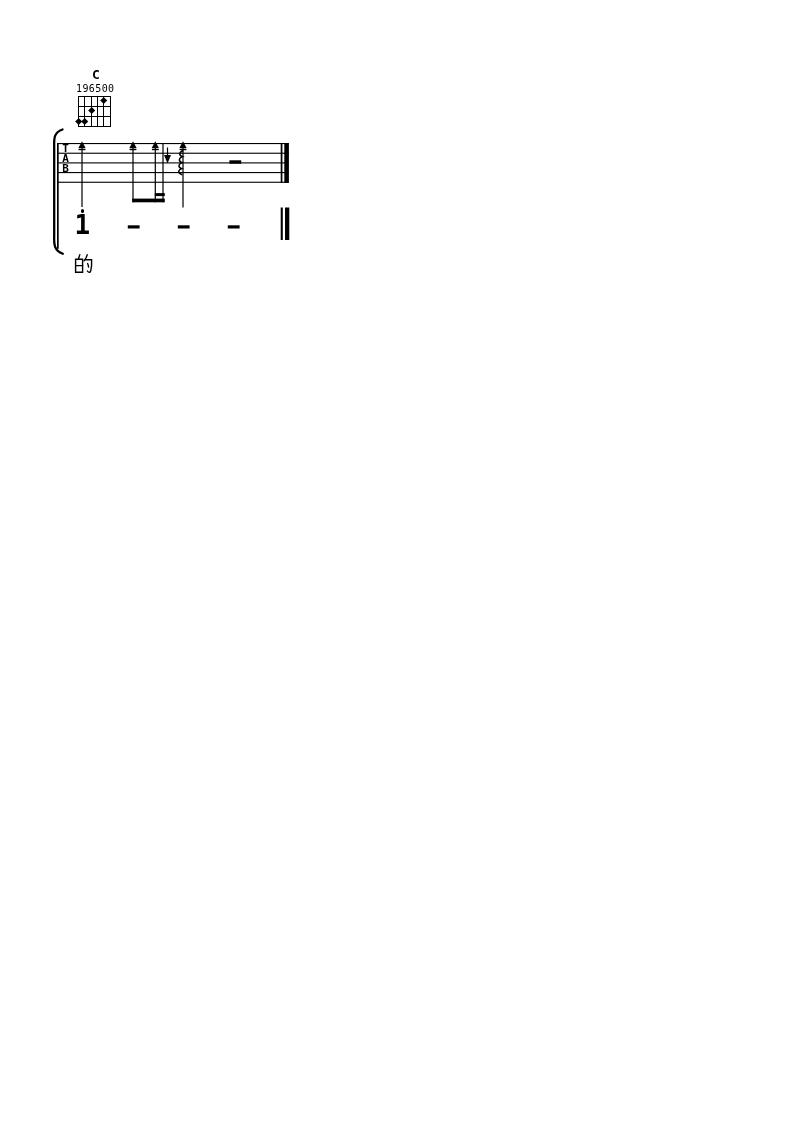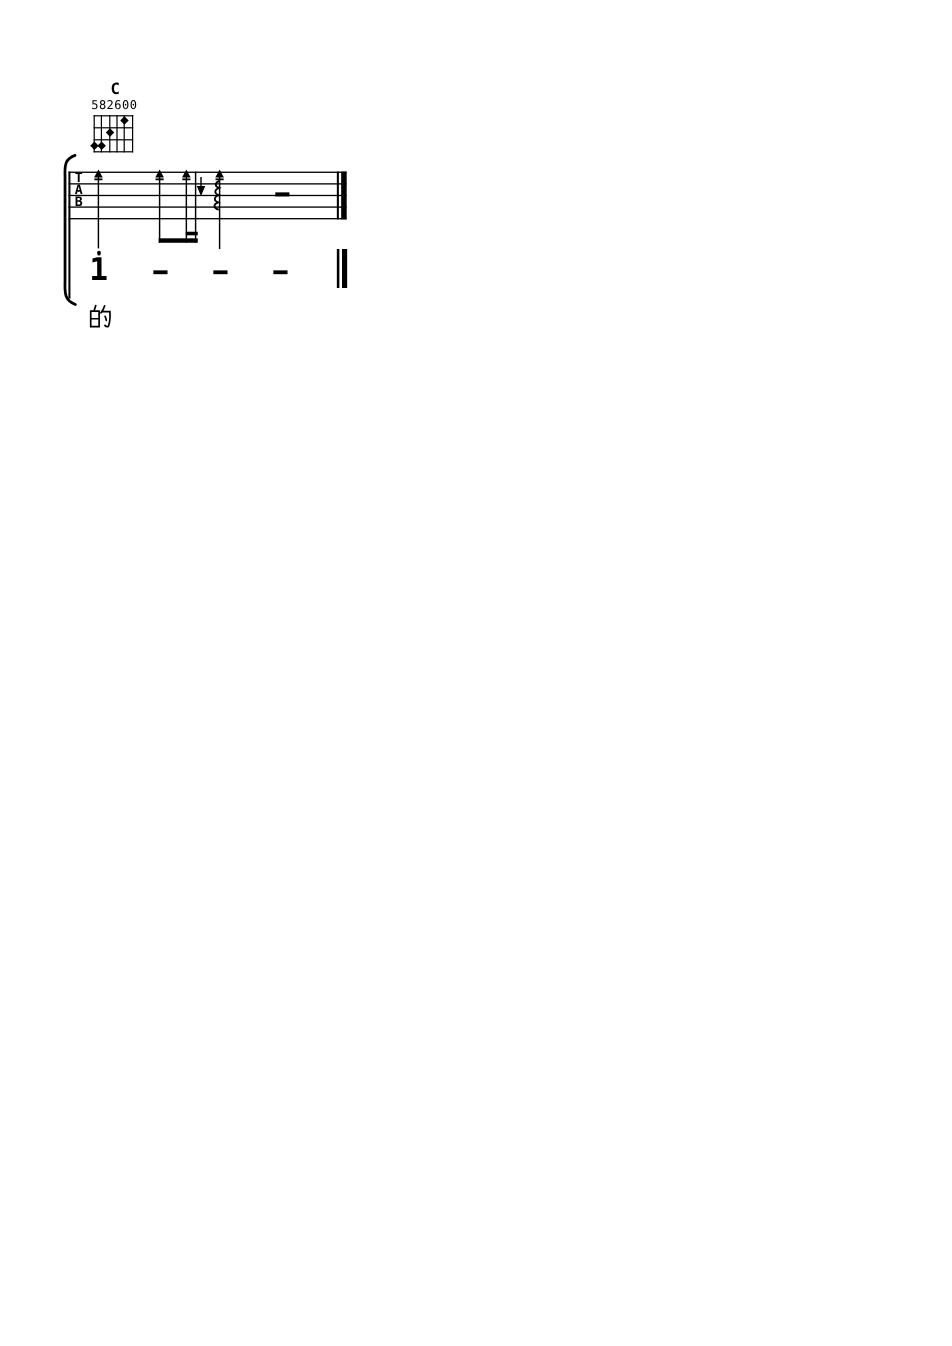--- a/index.html
+++ b/index.html
@@ -22,21 +22,21 @@
   svg.sheet{position:absolute;left:0;top:0;pointer-events:none;}
   .sr{position:absolute;left:75px;top:255px;width:1px;height:1px;overflow:hidden;
       clip:rect(0 0 0 0);white-space:nowrap;}
 </style>
 </head>
 <body>
 
 <div class="page">
 
   <div class="abs chord-name">C</div>
-  <div class="abs chord-fingering">582600</div>
+  <div class="abs chord-fingering">196500</div>
   <div class="abs chord-grid" id="chord-grid">
     <div class="gv" style="left:0"></div>
     <div class="gv" style="left:6.4px"></div>
     <div class="gv" style="left:12.7px"></div>
     <div class="gv" style="left:19.1px"></div>
     <div class="gv" style="left:25.4px"></div>
     <div class="gv" style="left:31.8px"></div>
     <div class="gh" style="top:0"></div>
     <div class="gh" style="top:10.1px"></div>
     <div class="gh" style="top:20.2px"></div>

